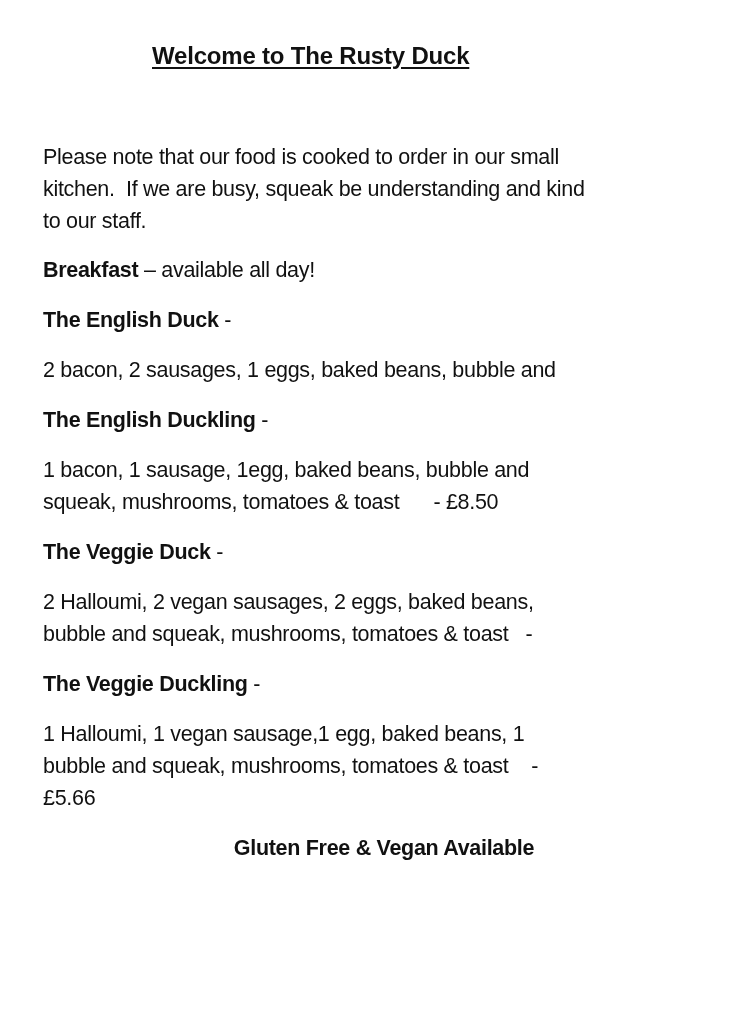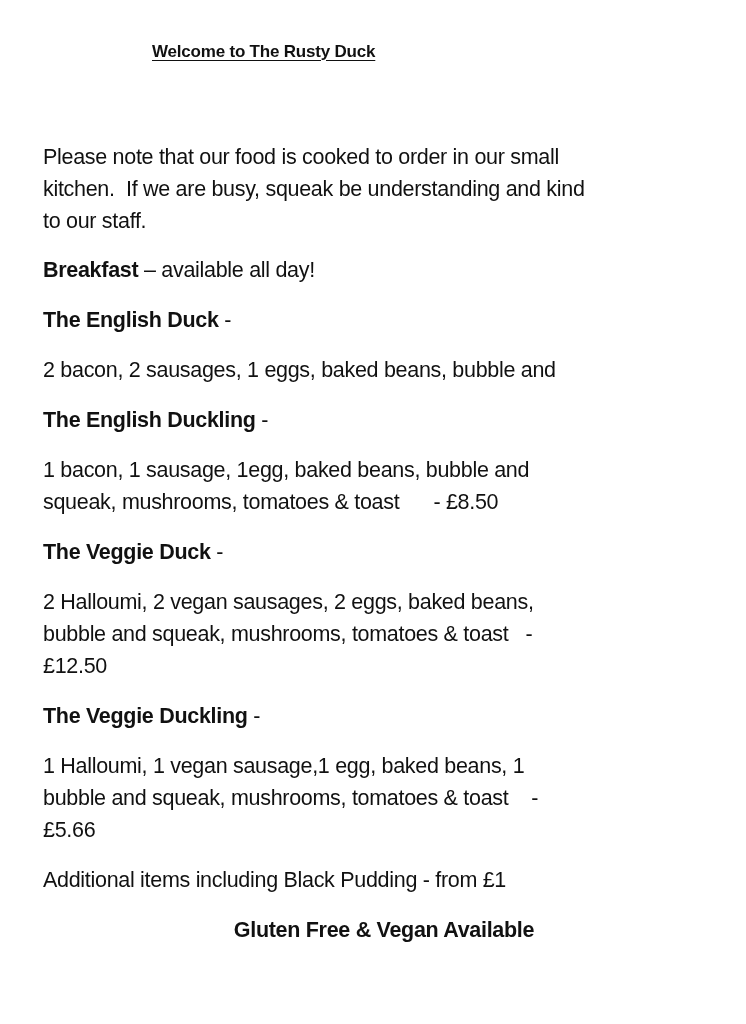--- a/index.html
+++ b/index.html
@@ -12,21 +12,21 @@
       height: 1024px;
       position: relative;
       overflow: hidden;
       font-family: "Liberation Sans", sans-serif;
       color: #111111;
     }
     .title {
       position: absolute;
       top: 42px;
       left: 152px;
-      font-size: 17px;
+      font-size: 24px;
       font-weight: bold;
       text-decoration: underline;
       text-underline-offset: 3px;
       letter-spacing: -0.2px;
       white-space: nowrap;
     }
     .content {
       position: absolute;
       left: 35px;
       top: 141px;
@@ -63,26 +63,24 @@
   <p class="para"><span class="b">The English Duckling</span><span> -</span></p>
   <p class="para">
     <span class="line">1 bacon, 1 sausage, 1egg, baked beans, bubble and</span>
     <span class="line">squeak, mushrooms, tomatoes &amp; toast      - £8.50</span>
   </p>
 
   <p class="para"><span class="b">The Veggie Duck</span><span> -</span></p>
   <p class="para">
     <span class="line">2 Halloumi, 2 vegan sausages, 2 eggs, baked beans,</span>
     <span class="line">bubble and squeak, mushrooms, tomatoes &amp; toast   -</span>
-    <span class="line">£12.50</span>
   </p>
 
   <p class="para"><span class="b">The Veggie Duckling</span><span> -</span></p>
   <p class="para">
     <span class="line">1 Halloumi, 1 vegan sausage,1 egg, baked beans, 1</span>
     <span class="line">bubble and squeak, mushrooms, tomatoes &amp; toast    -</span>
     <span class="line">£5.66</span>
   </p>
 
-  <p class="para">Additional items including Black Pudding - from £1</p>
 
   <p class="para b">Gluten Free &amp; Vegan Available</p>
 </div>
 
 </body></html>

